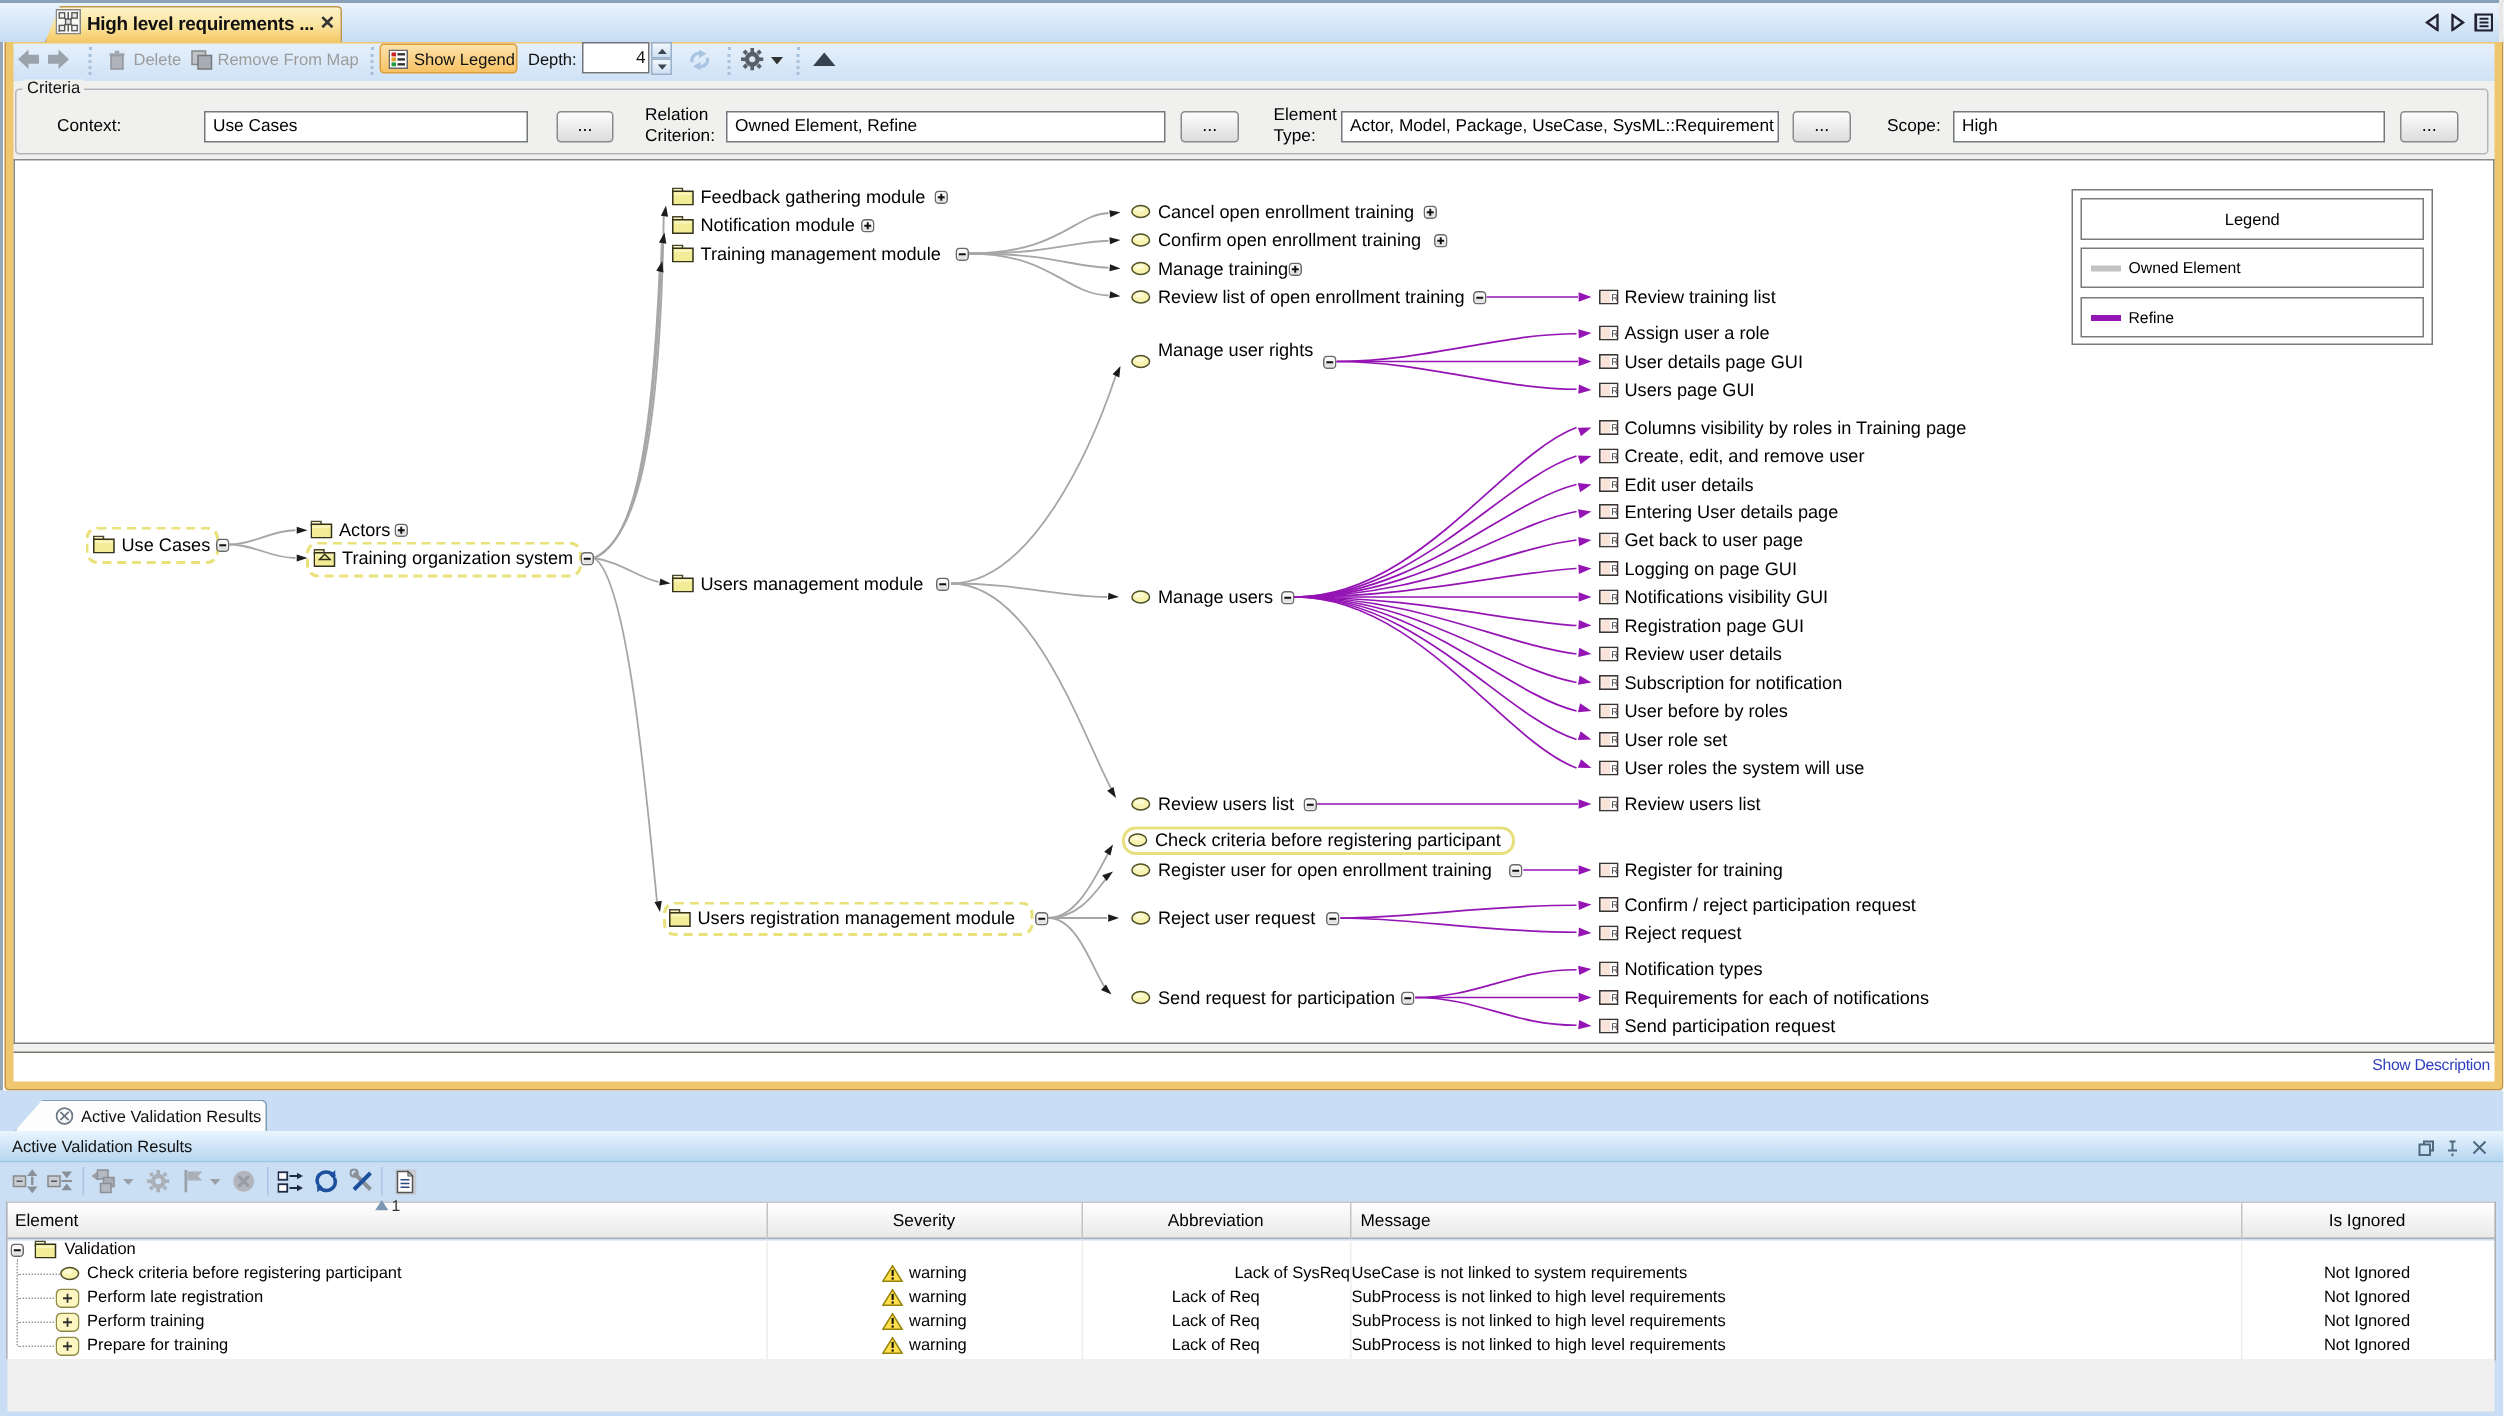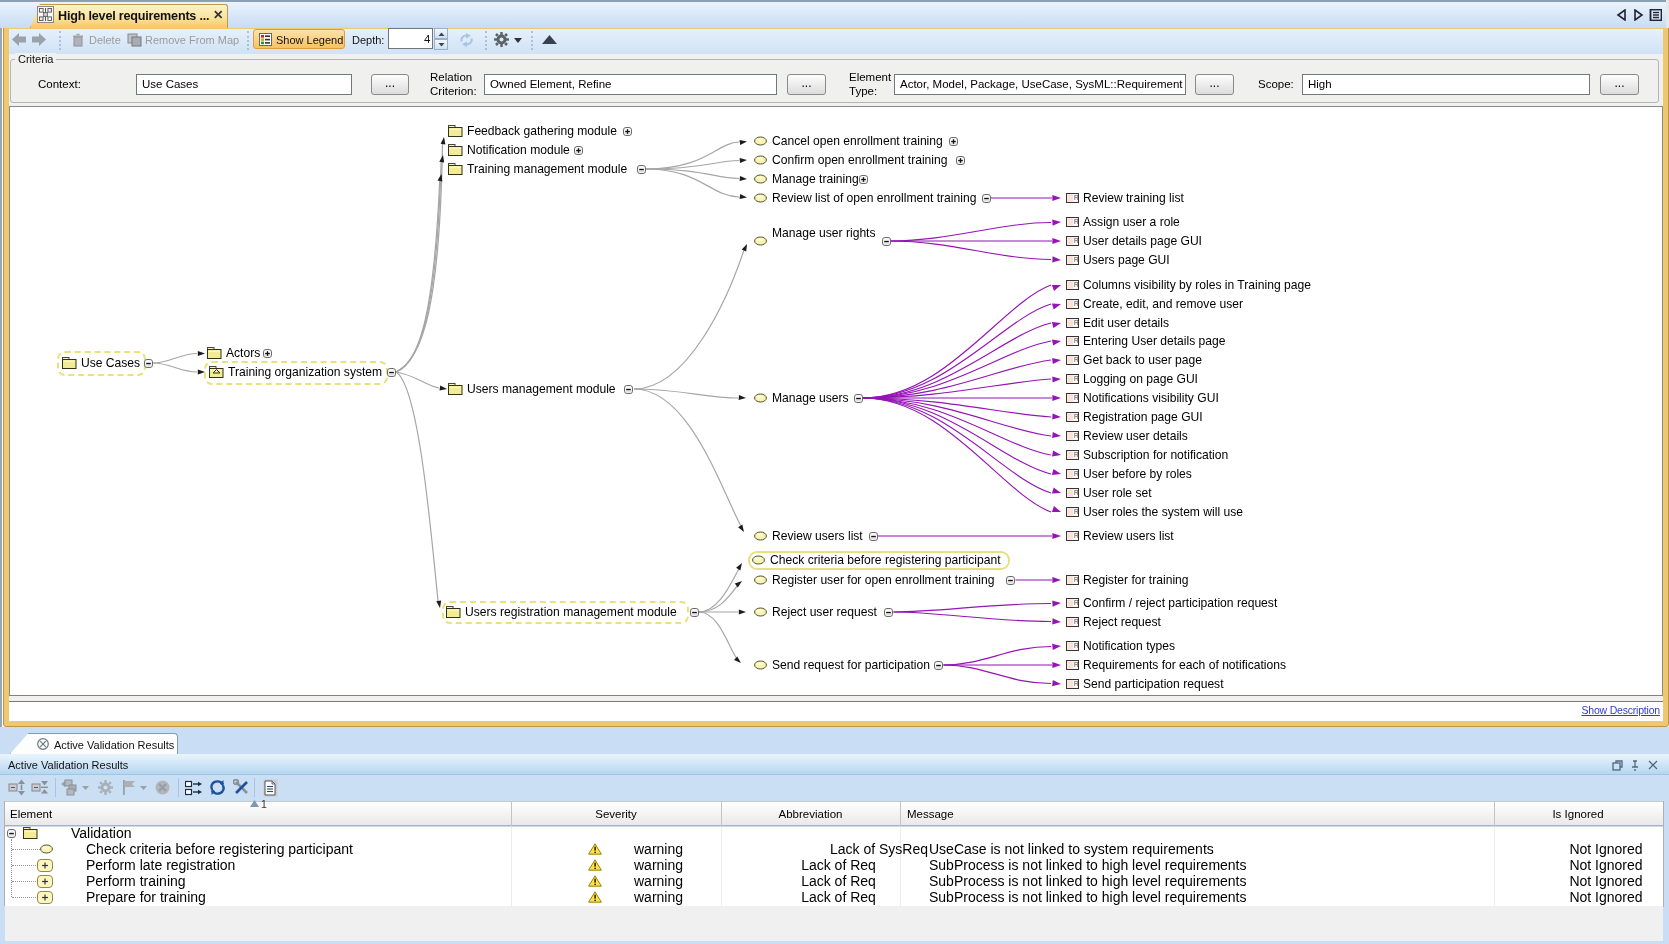--- a/index.html
+++ b/index.html
@@ -1,18 +1,18 @@
 <!DOCTYPE html>
 <html><head><meta charset="utf-8">
 <style>
 * { margin:0; padding:0; box-sizing:border-box; }
 html,body { width:1669px; height:944px; font-family:"Liberation Sans", sans-serif; overflow:hidden; background:#fff; }
 #page { position:relative; width:1669px; height:944px; }
 .nt { position:absolute; font-size:12.1px; color:#000; white-space:nowrap; line-height:16px; }
-.bt { position:absolute; font-size:14px; color:#000; white-space:nowrap; line-height:14px;margin-left:28px; }
+.bt { position:absolute; font-size:11px; color:#000; white-space:nowrap; line-height:14px; }
 .inp { position:absolute; height:21px; background:#fff; border:1px solid #73787d; font-size:11.5px; padding:3px 0 0 5px; white-space:nowrap; overflow:hidden; }
 .btn { position:absolute; height:21px; background:linear-gradient(#fdfdfd,#dcdcdc); border:1px solid #8a8a8a; border-radius:3px; font-size:12px; text-align:center; line-height:17px; }
 .vsep { position:absolute; width:3px; height:19px; border-left:2px dotted #a8c0da; }
 </style></head>
 <body>
 <div id="page">
 
 <div style="position:absolute;left:3px;top:26px;width:1666px;height:701px;background:#eec76e;border:1px solid #c09346;border-radius:0 0 3px 3px"></div>
 
 <div style="position:absolute;left:0;top:0;width:2px;height:727px;background:#96a7b7"></div>
@@ -563,24 +563,36 @@
       <text x="8.1" y="7.4" font-size="6.5" font-family="Liberation Sans" fill="#4a4240">R</text>
     </svg>
     <div class="nt" style="left:1083px;top:657px">Requirements for each of notifications</div>
     <svg style="position:absolute;left:1066px;top:679px" width="13" height="10" viewBox="0 0 13 10">
       <rect x="0.5" y="0.5" width="12" height="9" fill="#ffffff" stroke="#3c3432" stroke-width="1.1"></rect>
       <rect x="1.5" y="1.5" width="5.8" height="7" fill="#fae2d8"></rect>
       <text x="8.1" y="7.4" font-size="6.5" font-family="Liberation Sans" fill="#4a4240">R</text>
     </svg>
     <div class="nt" style="left:1083px;top:676px">Send participation request</div>
 
+<div style="position:absolute;left:1381px;top:126px;width:241px;height:104px;border:1px solid #7a7a7a;background:#fff">
+ <div style="position:absolute;left:5px;top:5px;width:229px;height:28px;border:1px solid #7a7a7a;
+  font-size:11px;text-align:center;line-height:28px">Legend</div>
+ <div style="position:absolute;left:5px;top:38px;width:229px;height:27px;border:1px solid #7a7a7a">
+  <div style="position:absolute;left:6px;top:11px;width:20px;height:3.5px;background:#c2c2c2"></div>
+  <div style="position:absolute;left:31px;top:7px;font-size:10.5px">Owned Element</div>
+ </div>
+ <div style="position:absolute;left:5px;top:71px;width:229px;height:27px;border:1px solid #7a7a7a">
+  <div style="position:absolute;left:6px;top:11px;width:20px;height:3.5px;background:#9414b4"></div>
+  <div style="position:absolute;left:31px;top:7px;font-size:10.5px">Refine</div>
+ </div>
+</div>
 
 <div style="position:absolute;left:9px;top:696px;width:1654px;height:5px;background:#f2f1ef"></div>
 <div style="position:absolute;left:9px;top:701px;width:1654px;height:20px;background:#fff;border-top:1.5px solid #777"></div>
-<div style="position:absolute;left:1530px;top:704px;width:130px;font-size:10.5px;letter-spacing:-0.2px;color:#2f3fbf;text-decoration:underline;text-align:right">Show Description</div>
+<div style="position:absolute;left:1530px;top:704px;width:130px;font-size:10.5px;letter-spacing:-0.2px;color:#2f3fbf;text-align:right">Show Description</div>
 
 <div style="position:absolute;left:0;top:727px;width:1669px;height:217px;background:#c9def4"></div>
 
 <div style="position:absolute;left:10px;top:733px;width:168px;height:21px;background:#fdfdfd;
  border:1px solid #7e9db9;border-bottom:none;border-radius:2px 4px 0 0;
  clip-path:polygon(0% 100%, 11% 0%, 100% 0%, 100% 100%)"></div>
 <svg style="position:absolute;left:37px;top:738px" width="12" height="12" viewBox="0 0 12 12">
 <circle cx="6" cy="6" r="5.3" fill="none" stroke="#6e7884" stroke-width="1.2"></circle>
 <line x1="3.2" y1="3.2" x2="8.8" y2="8.8" stroke="#6e7884" stroke-width="1.2"></line>
 <line x1="8.8" y1="3.2" x2="3.2" y2="8.8" stroke="#6e7884" stroke-width="1.2"></line>

